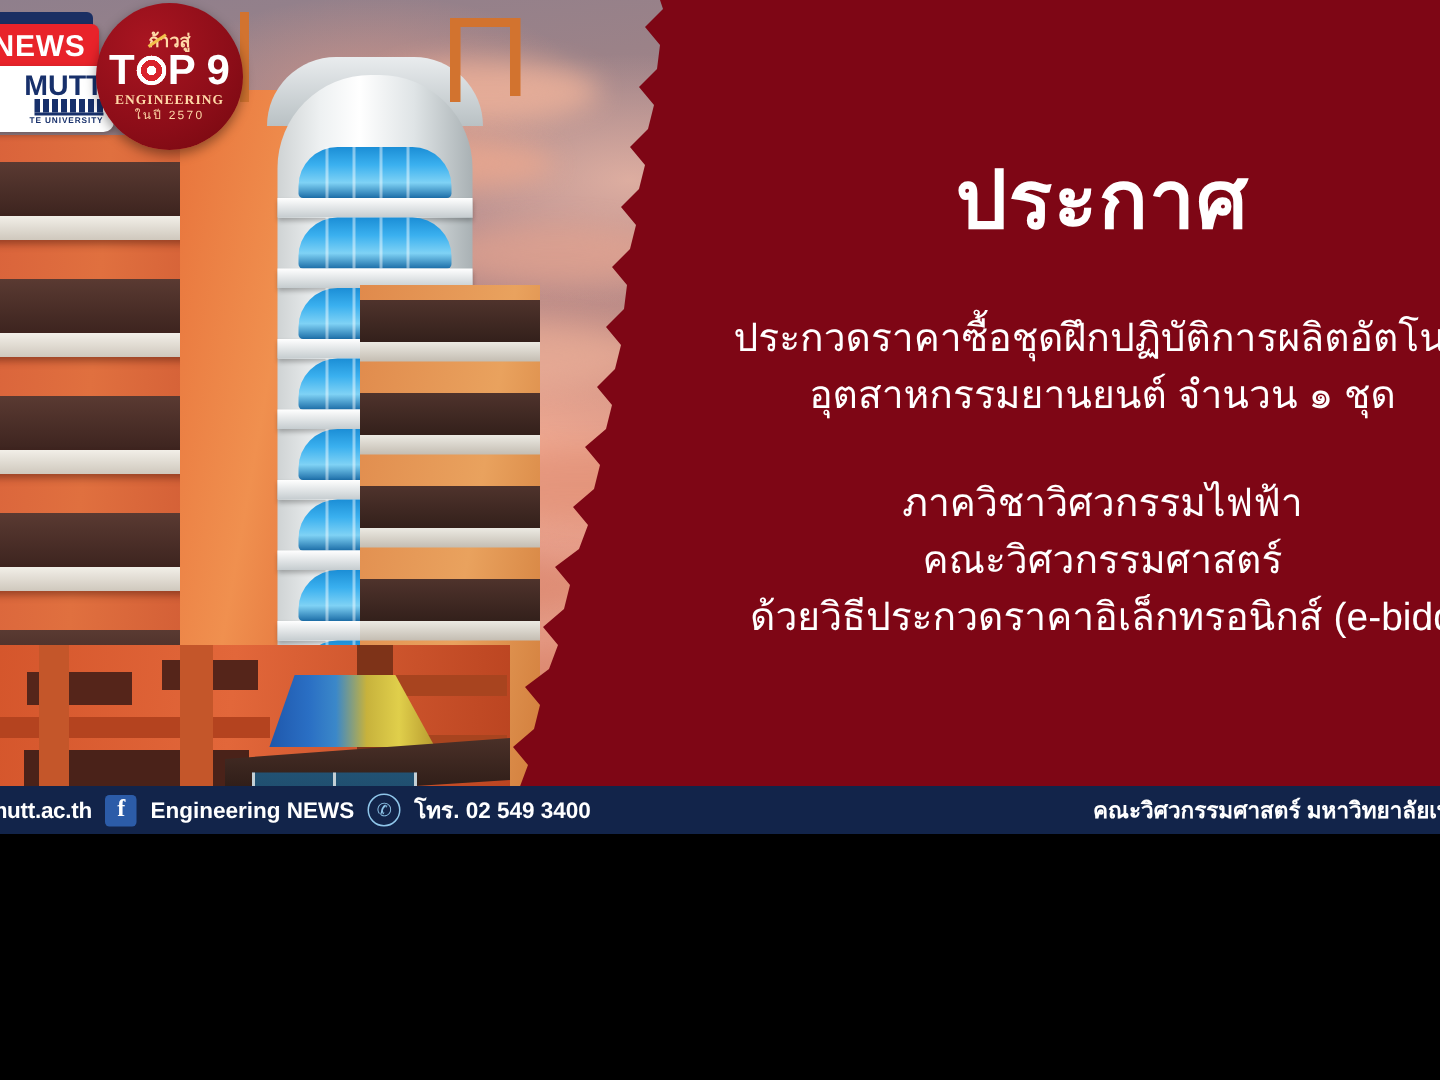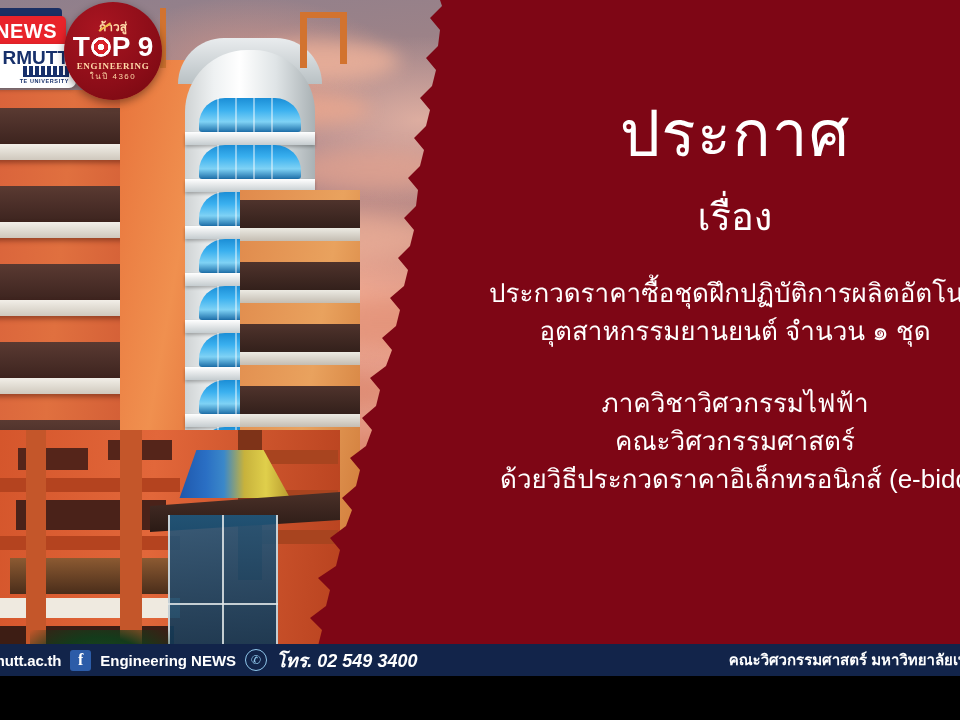--- a/index.html
+++ b/index.html
@@ -1,21 +1,21 @@
 <!DOCTYPE html>
 <html><head>
 <meta charset="utf-8">
 <style>
   * { margin:0; padding:0; box-sizing:border-box; }
   html,body { width:960px; height:720px; overflow:hidden; background:#000; }
   body { font-family:"Liberation Sans","DejaVu Sans",sans-serif; }
 
   #poster {
     position:relative;
-    width:960px; height:676px;
+    width:960px; height:556px;
     overflow:hidden;
     background:#7E0615;
   }
 
   
   #photo-panel {
     position:absolute; left:0; top:0;
     width:470px; height:688px;
     overflow:hidden;
   }
@@ -182,21 +182,21 @@
                radial-gradient(circle 6px at 50% 50%, rgba(255,255,255,.95), rgba(255,255,255,0) 80%); }
 
   
   #text-area {
     position:absolute; left:470px; top:0; width:530px; height:688px;
     z-index:8; color:#ffffff;
     display:flex; flex-direction:column; align-items:center;
     padding-top:96px;
   }
   #headline {
-    font-size:64px; font-weight:normal; line-height:76px;
+    font-size:54px; font-weight:bold; line-height:76px;
     letter-spacing:1px; white-space:nowrap;
   }
   #subject {
     margin-top:22px;
     font-size:38px; line-height:46px; white-space:nowrap;
   }
   #body-1 {
     margin-top:34px;
     font-size:26px; line-height:38px; text-align:center; white-space:nowrap;
   }
@@ -220,21 +220,21 @@
     display:flex; align-items:center; justify-content:center;
     color:#fff; font-weight:bold; font-size:16px; font-family:"Liberation Serif",serif;
     line-height:16px;
   }
   #fb-label { font-size:15px; font-weight:bold; }
   #phone-icon {
     width:22px; height:22px; border-radius:50%;
     border:1.6px solid #8fc6ea; color:#8fc6ea;
     display:flex; align-items:center; justify-content:center; font-size:12px;
   }
-  #phone-label { font-size:18px; font-weight:bold;font-style:italic; }
+  #phone-label { font-size:15px; font-weight:bold; }
   #footer-right {
     margin-left:auto; font-size:15px; font-weight:bold;
     white-space:nowrap; padding-right:0;
     transform:translateX(26px);
   }
 </style>
 </head>
 <body>
 
 <div id="poster">
@@ -379,39 +379,38 @@
   </div>
 
   <div id="red-panel"></div>
 
   <div id="sparkle"></div>
   <div id="logo-news-backing"></div>
   <div id="logo-news">
     <span>NEWS</span>
   </div>
   <div id="logo-rmutt">
-    <span class="rm-top">RMUTT</span>
+    <span class="rm-top">MUTT</span>
     <span class="seal"></span>
     <span class="rm-sub">TE UNIVERSITY</span>
   </div>
 
   <div id="badge-top5">
     <span class="b-kaw">ก้าวสู่</span>
     <span class="b-top">
       <span>T</span>
       <span class="target"></span>
       <span>P 9</span>
     </span>
     <span class="b-eng">ENGINEERING</span>
-    <span class="b-yr">ในปี 4360</span>
+    <span class="b-yr">ในปี 2570</span>
   </div>
 
   <div id="text-area">
     <div id="headline">ประกาศ</div>
-    <div id="subject">เรื่อง</div>
     <div id="body-1">
       <span class="nowrapline">ประกวดราคาซื้อชุดฝึกปฏิบัติการผลิตอัตโนมั</span>
       <span class="nowrapline">อุตสาหกรรมยานยนต์ จำนวน ๑ ชุด</span>
     </div>
     <div id="body-2">
       <span class="nowrapline">ภาควิชาวิศวกรรมไฟฟ้า</span>
       <span class="nowrapline">คณะวิศวกรรมศาสตร์</span>
       <span class="nowrapline">ด้วยวิธีประกวดราคาอิเล็กทรอนิกส์ (e-bidd</span>
     </div>
   </div>

